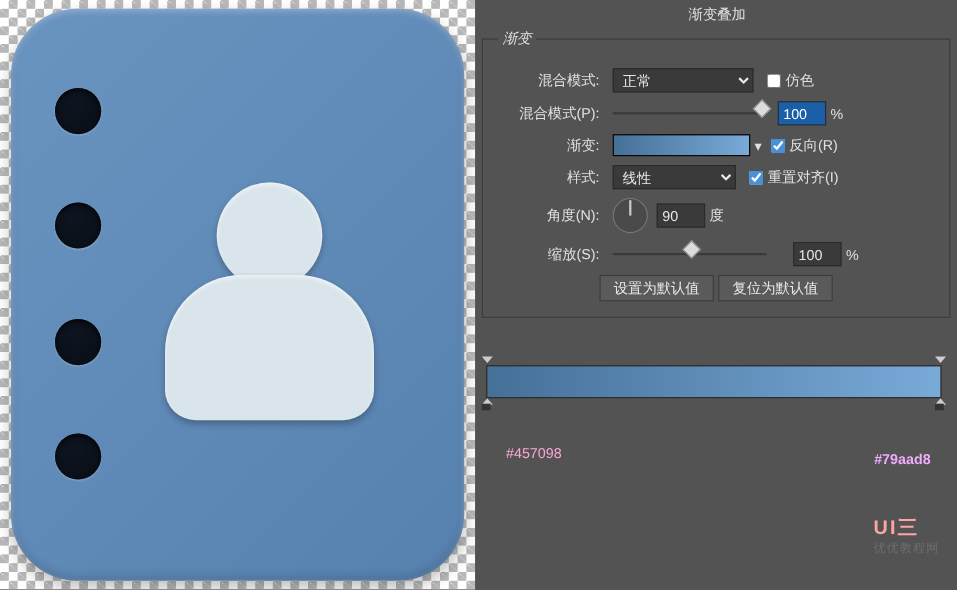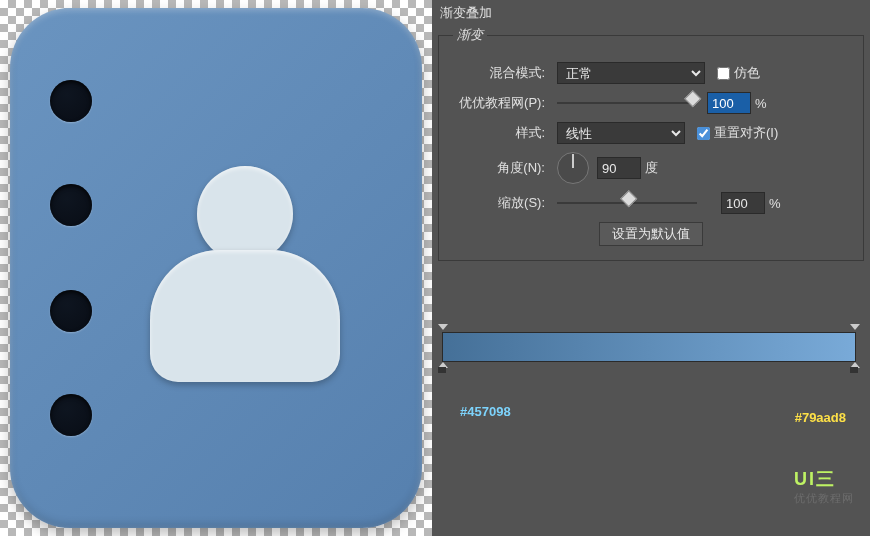--- a/index.html
+++ b/index.html
@@ -55,21 +55,21 @@
   box-shadow: 0 3px 6px rgba(0,0,0,.25), inset 0 2px 4px rgba(255,255,255,.6);
 }
 
 
 .panel {
   flex: 1; height: 536px;
   background: #535353;
   padding: 4px 6px 0 6px;
   position: relative;
 }
-.section-title { margin: 0 0 4px 2px; }
+.section-title { margin: 0 0 4px 2px; text-align: center; }
 fieldset {
   border: 1px solid #3a3a3a;
   padding: 10px 14px 14px 14px;
 }
 legend { padding: 0 4px; font-style: italic; }
 .row {
   display: flex; align-items: center;
   margin: 8px 0;
 }
 .lbl {
@@ -122,27 +122,27 @@
   background: linear-gradient(90deg,#457098 0%, #79aad8 100%);
   border:1px solid #2a2a2a;
 }
 .stop-top{position:absolute; top:-8px; width:10px; height:8px;}
 .stop-top::before{content:"";display:block;width:0;height:0;border-left:5px solid transparent;border-right:5px solid transparent;border-top:6px solid #ccc;}
 .stop-top.l{left:-4px}.stop-top.r{right:-4px}
 .stop-bot{position:absolute; bottom:-10px; width:10px; height:10px;}
 .stop-bot::before{content:"";display:block;width:0;height:0;border-left:5px solid transparent;border-right:5px solid transparent;border-bottom:6px solid #ccc;}
 .stop-bot::after{content:"";display:block;width:8px;height:6px;background:#333;margin-top:-1px;}
 .stop-bot.l{left:-4px}.stop-bot.r{right:-4px}
-.hex-l{position:absolute; left:18px; top:72px; font-weight:bold; color:#7dd3fc;}
-.hex-r{position:absolute; right:10px; top:78px; font-weight:bold; color:#fde047;}
+.hex-l{position:absolute; left:18px; top:72px; font-weight:normal; color:#f9a8d4;}
+.hex-r{position:absolute; right:10px; top:78px; font-weight:bold; color:#f0abfc;}
 .watermark{
   position:absolute; right:16px; bottom:30px;
   color:#6d6d6d; font-size:11px; letter-spacing:1px;
 }
-.watermark .big{font-size:18px; color:#bef264; font-weight:bold; letter-spacing:2px;}
+.watermark .big{font-size:18px; color:#fca5a5; font-weight:bold; letter-spacing:2px;}
 </style>
 </head>
 <body>
 
 <div class="preview">
   <div class="icon-card">
     <div class="hole h1"></div>
     <div class="hole h2"></div>
     <div class="hole h3"></div>
     <div class="hole h4"></div>
@@ -153,42 +153,50 @@
   </div>
 </div>
 
 <div class="panel">
   <div class="section-title">渐变叠加</div>
   <fieldset>
     <legend>渐变</legend>
 
     <div class="row">
       <span class="lbl">混合模式:</span>
-      <select style="width:148px">
+      <select style="width:128px">
         <option>正常</option>
       </select>
       <span style="width:12px"></span>
       <input type="checkbox" style="">
       <span>仿色</span>
     </div>
 
     <div class="row">
-      <span class="lbl">优优教程网(P):</span>
+      <span class="lbl">混合模式(P):</span>
       <div class="slider-wrap">
         <div class="slider-track"></div>
         <div class="slider-thumb" style="left:96%"></div>
       </div>
       <input type="text" class="num-field sel" value="100" style="">
       <span class="pct">%</span>
     </div>
 
+    <div class="row">
+      <span class="lbl">渐变:</span>
+      <div class="grad-preview"></div>
+      <span class="grad-arrow">▾</span>
+      <span style="width:8px"></span>
+      <input type="checkbox" checked="" style="">
+      <span>反向(R)</span>
+    </div>
 
     <div class="row">
       <span class="lbl">样式:</span>
-      <select style="width:128px">
+      <select style="width:112px">
         <option>线性</option>
       </select>
       <span style="width:12px"></span>
       <input type="checkbox" checked="" style="">
       <span>重置对齐(I)</span>
     </div>
 
     <div class="row">
       <span class="lbl">角度(N):</span>
       <div class="angle-dial"></div>
@@ -203,20 +211,21 @@
         <div class="slider-track"></div>
         <div class="slider-thumb" style="left:50%"></div>
       </div>
       <span style="width:14px"></span>
       <input type="text" class="num-field" value="100" style="">
       <span class="pct">%</span>
     </div>
 
     <div class="buttons-row">
       <button class="btn">设置为默认值</button>
+      <button class="btn">复位为默认值</button>
     </div>
   </fieldset>
 
   <div class="grad-editor">
     <div class="stop-top l"></div>
     <div class="stop-top r"></div>
     <div class="grad-bar"></div>
     <div class="stop-bot l"></div>
     <div class="stop-bot r"></div>
     <div class="hex-l">#457098</div>

